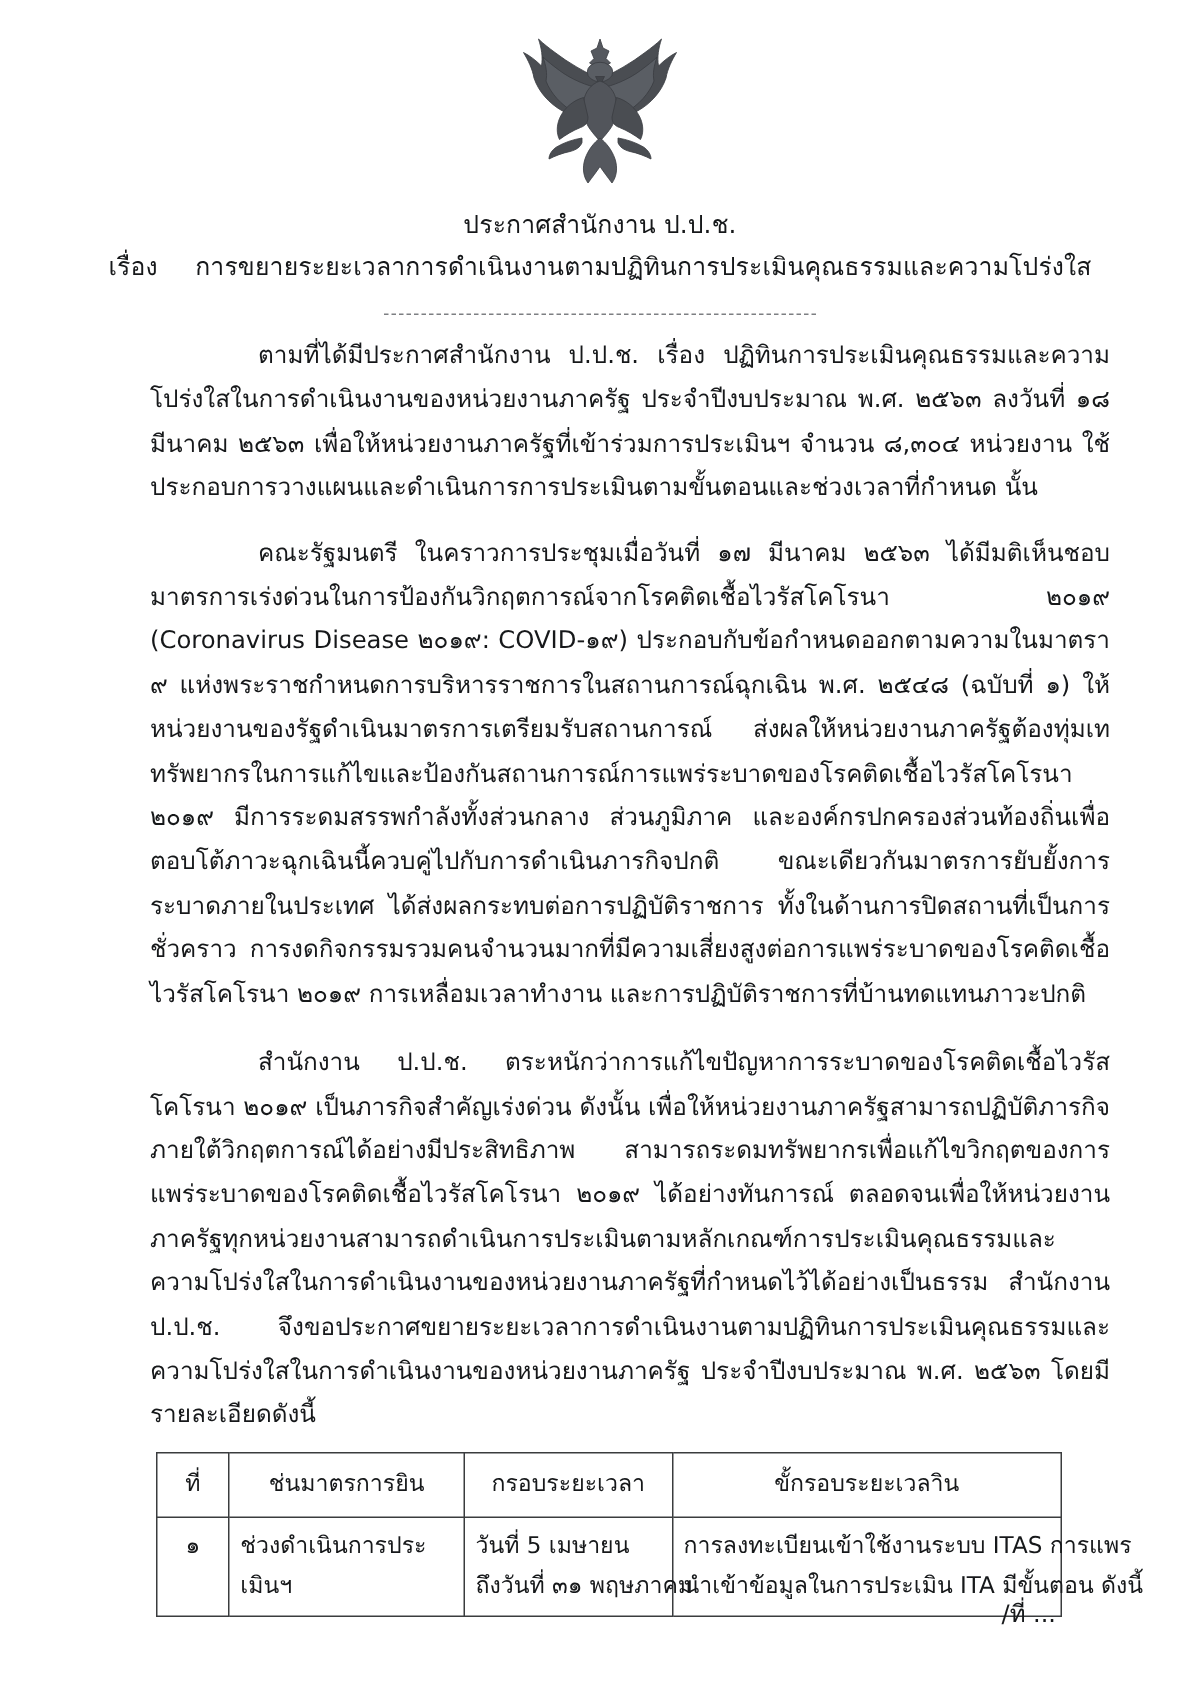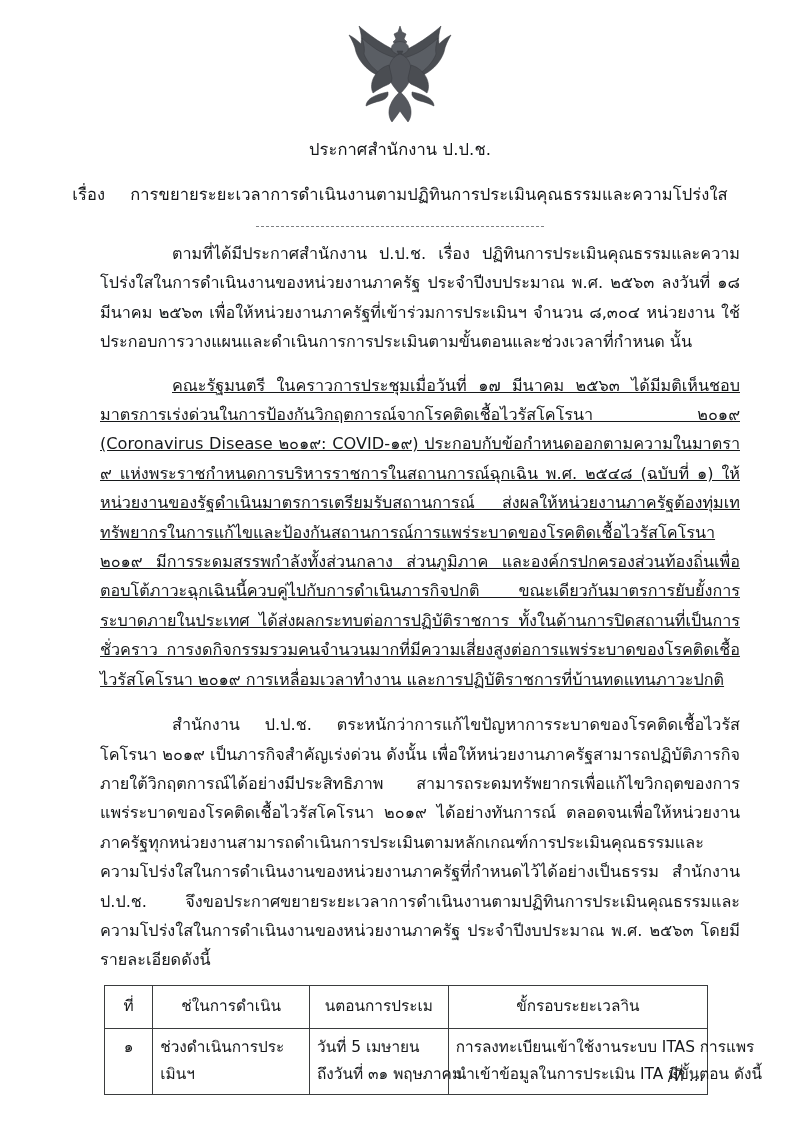--- a/index.html
+++ b/index.html
@@ -41,21 +41,21 @@
     margin-top: 10px;
   }
   .heading .line {
     font-size: 16.5px;
     line-height: 27px;
     color: #16181a;
     letter-spacing: 0.1px;
     white-space: nowrap;
   }
   .heading .line.title {
-    margin-bottom: 18px;
+    margin-bottom: 1px;
   }
   .subject-label {
     display: inline-block;
     margin-right: 25px;
   }
 
   
   .divider-wrap {
     display: flex;
     justify-content: center;
@@ -78,21 +78,21 @@
     text-align: justify;
     text-justify: inter-word;
     color: #16181a;
     margin: 0 0 14px 0;
     text-indent: 0;
   }
   .para .indent {
     display: inline-block;
     width: 72px;
   }
-  .para.p2 { margin-bottom: 16px; text-decoration: underline; }
+  .para.p2 { margin-bottom: 16px; }
   .para.p3 { margin-bottom: 10px; }
 
   
   .table-wrap {
     padding: 0 92px 0 104px;
     margin-top: 4px;
   }
   table.schedule {
     border-collapse: collapse;
     width: 100%;
@@ -189,22 +189,22 @@
     <table class="schedule">
       <colgroup>
         <col class="c-no">
           <col class="c-phase">
           <col class="c-frame">
           <col class="c-steps">
       </colgroup>
       <thead>
         <tr>
           <th>ที่</th>
-          <th>ช่ในการดำเนิน</th>
-          <th>นตอนการประเม</th>
+          <th>ช่นมาตรการยิน</th>
+          <th>กรอบระยะเวลา</th>
           <th>ขั้กรอบระยะเวลาิน</th>
         </tr>
       </thead>
       <tbody>
         <tr>
           <td class="cell-no">๑</td>
           <td class="cell-phase">ช่วงดำเนินการประเมินฯ</td>
           <td class="cell-frame">
             <span class="frame-line">วันที่ 5 เมษายน</span>
             <span class="frame-line">ถึงวันที่ ๓๑ พฤษภาคม</span>

